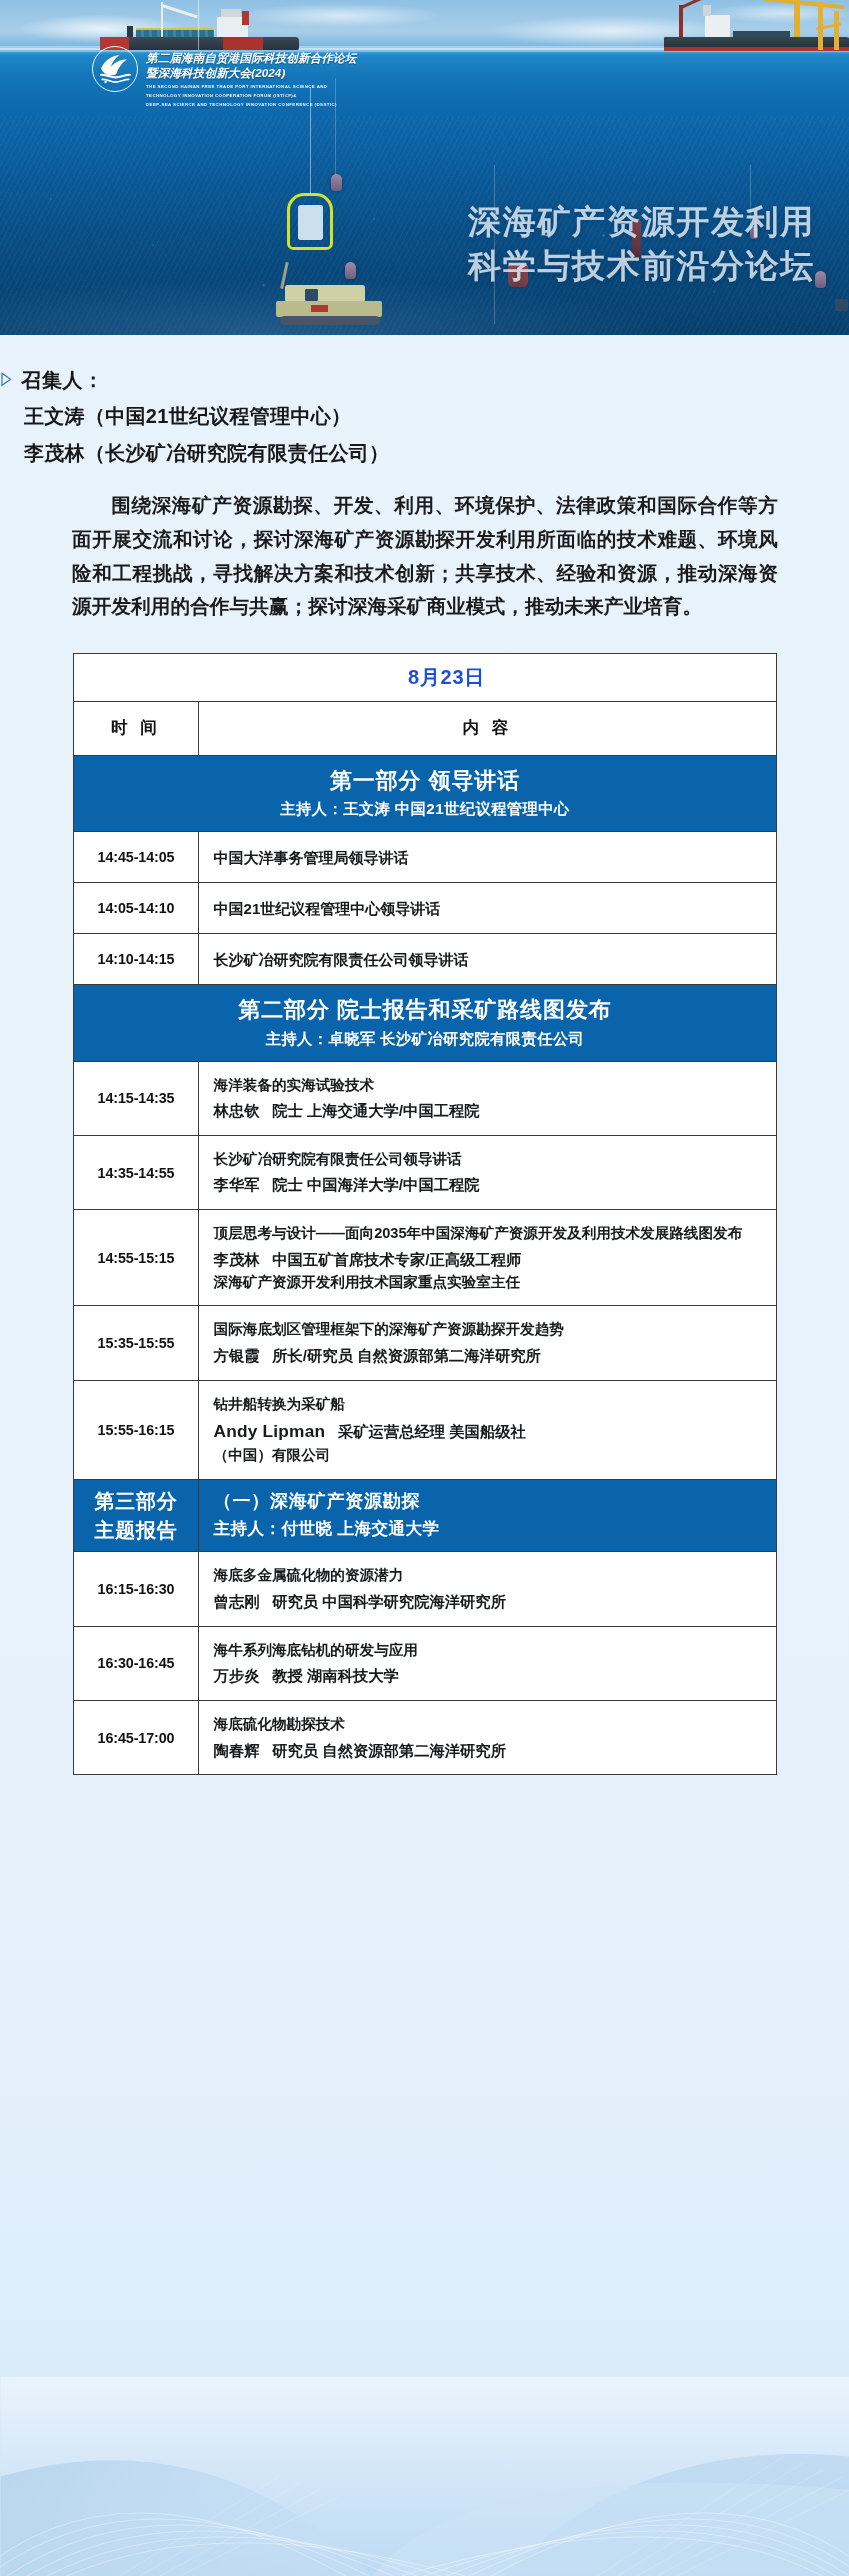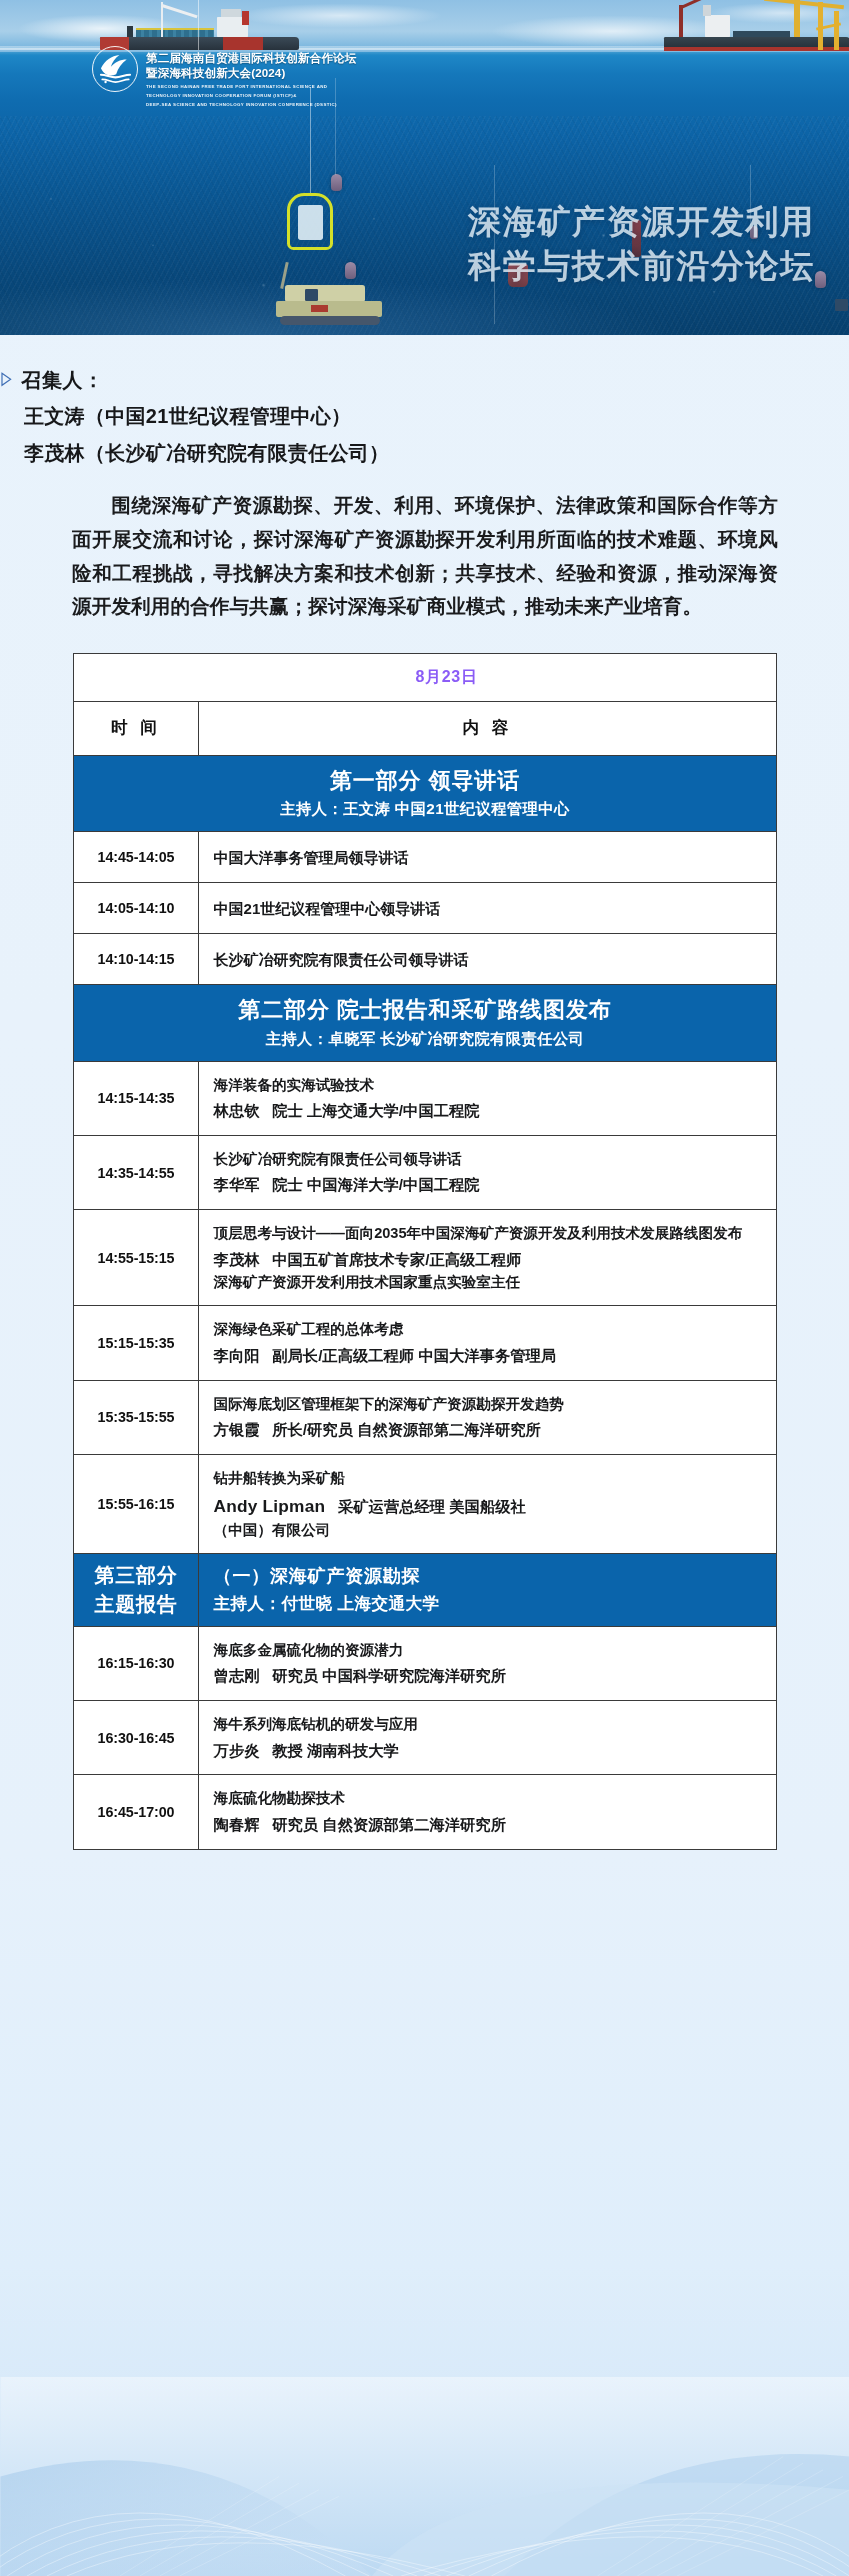--- a/index.html
+++ b/index.html
@@ -140,20 +140,21 @@
     width:46px;height:46px;border-radius:50%;
     border:1.7px solid rgba(255,255,255,.92);
     position:relative;flex:0 0 auto;
   }
   .logo-mark svg{position:absolute;left:4px;top:4px;}
   .logo-text{padding-top:4px;}
   .logo-cn1,.logo-cn2{
     color:#fff;font-weight:bold;font-size:11.6px;line-height:1.32;
     letter-spacing:0.1px;white-space:nowrap;
     text-shadow:0 0.7px 1.3px rgba(0,0,0,.35);
+    font-style:italic;
   }
   .logo-en{
     color:rgba(255,255,255,.93);font-size:4.4px;line-height:1.62;
     letter-spacing:0.4px;white-space:nowrap;font-weight:bold;margin-top:2px;
   }
   
   .hero-title{
     position:absolute;right:35px;top:179px;text-align:right;margin-top:21px;
   }
   .hero-title div{
@@ -185,21 +186,21 @@
     margin:29px auto 0 auto;width:704px;
     border-collapse:collapse;background:#fff;
     table-layout:fixed;
   }
   .agenda td{
     border:1.1px solid #3a3a3a;vertical-align:middle;
     background:#fff;
   }
   .col-time{width:125px;}
   .date-cell{
-    text-align:center;font-size:16px;font-weight:bold;color:#8b5cf6;
+    text-align:center;font-size:20px;font-weight:bold;color:#1d4ed8;
     height:48px;letter-spacing:0.7px;padding-left:43px;
   }
   .hdr-cell{
     text-align:center;font-size:16.6px;font-weight:bold;color:#111;
     height:54px;letter-spacing:4px;margin-top:23px;
   }
   .sec-cell{
     background:#0a64ab !important;color:#fff;text-align:center;
     padding:10px 6.6px 11.3px 6.6px;
   }
@@ -403,30 +404,20 @@
         </tr>
         <tr>
           <td class="time-cell">14:55-15:15</td>
           <td class="body-cell">
             <div class="title">顶层思考与设计——面向2035年中国深海矿产资源开发及利用技术发展路线图发布</div>
             <div class="spk">
               <span class="nm">李茂林</span>
               &nbsp;&nbsp;<span class="aff">中国五矿首席技术专家/正高级工程师</span>
             </div>
             <div class="extra">深海矿产资源开发利用技术国家重点实验室主任</div>
-          </td>
-        </tr>
-        <tr>
-          <td class="time-cell">15:15-15:35</td>
-          <td class="body-cell">
-            <div class="title">深海绿色采矿工程的总体考虑</div>
-            <div class="spk">
-              <span class="nm">李向阳</span>
-              &nbsp;&nbsp;<span class="aff">副局长/正高级工程师 中国大洋事务管理局</span>
-            </div>
           </td>
         </tr>
         <tr>
           <td class="time-cell">15:35-15:55</td>
           <td class="body-cell">
             <div class="title">国际海底划区管理框架下的深海矿产资源勘探开发趋势</div>
             <div class="spk">
               <span class="nm">方银霞</span>
               &nbsp;&nbsp;<span class="aff">所长/研究员 自然资源部第二海洋研究所</span>
             </div>

